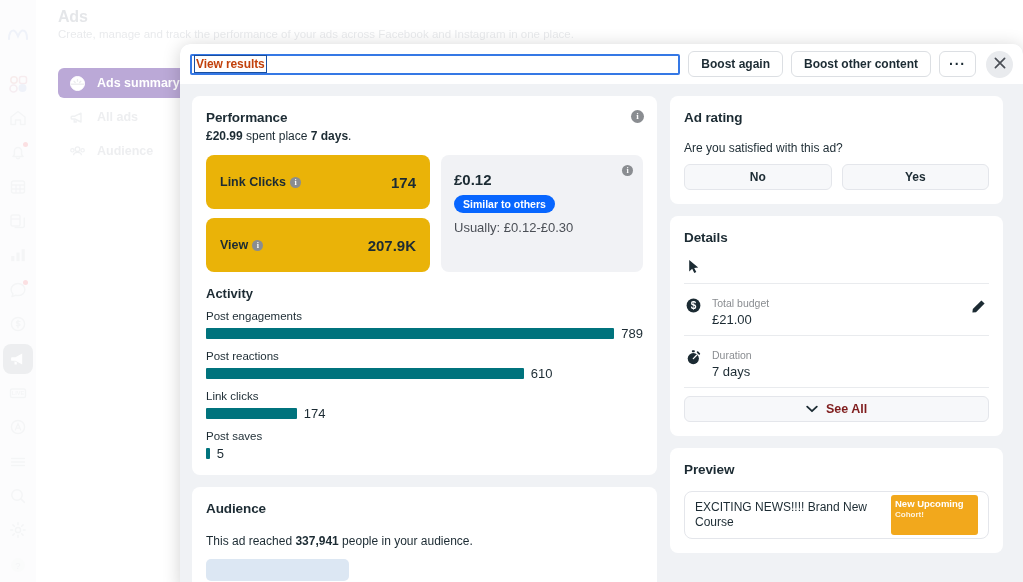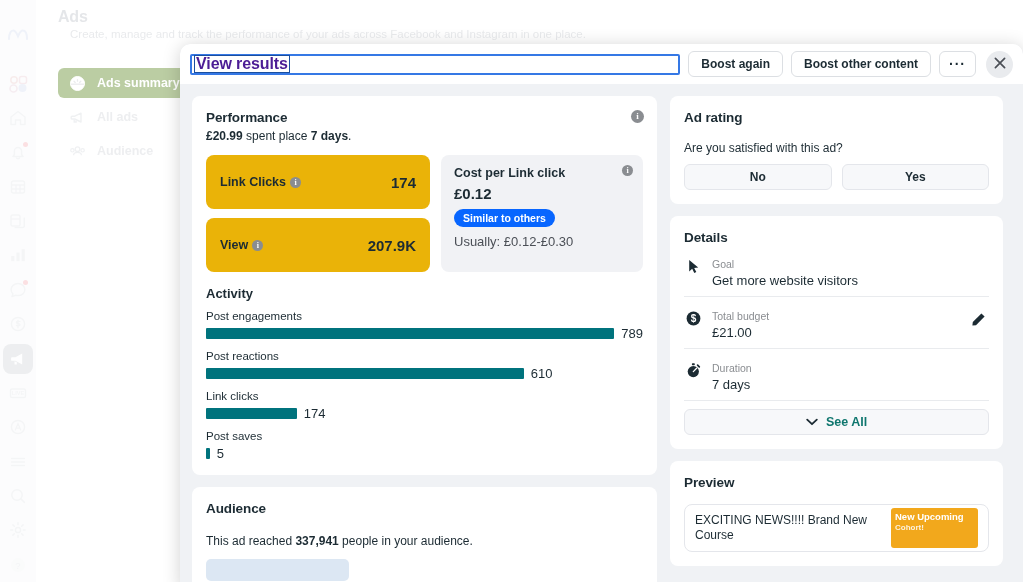--- a/index.html
+++ b/index.html
@@ -32,29 +32,29 @@
   .rail-icon .glyph { position: relative; z-index: 2; }
   .rail-dot {
     position: absolute; width: 5px; height: 5px; border-radius: 50%;
     background: #f5a0a8; top: 7px; right: 7px; z-index: 3;
   }
   .meta-logo { margin-bottom: 14px; margin-top: 10px; }
 
   #bg-main { position: absolute; left: 36px; top: 0; right: 0; bottom: 0; background: #fff; }
   #bg-header { padding: 8px 0 8px 22px; }
   #bg-header .h-title { font-size: 16px; font-weight: 700; color: #b9bdc4; letter-spacing: -.2px; }
-  #bg-header .h-sub { font-size: 11.5px; color: #c4c8ce; margin-top: 2px; margin-left: 12px; }
+  #bg-header .h-sub { font-size: 11.5px; color: #c4c8ce; margin-top: 2px; }
 
   #bg-sidebar { position: absolute; left: 22px; top: 68px; width: 150px; }
   .sb-item {
     display: flex; align-items: center; gap: 11px;
     height: 30px; padding: 0 10px; border-radius: 6px;
     font-size: 12.5px; font-weight: 700; color: #cfd2d7; margin-bottom: 4px;
   }
-  .sb-item.sb-active { background: #4d7c0f; color: #ffffff; }
+  .sb-item.sb-active { background: #4c1d95; color: #ffffff; }
   .sb-item .sb-ico { width: 18px; height: 18px; display: flex; align-items: center; justify-content: center; }
   .sb-item.sb-active .sb-ico svg { stroke: #fff; fill: none; }
   #bg-panel {
     position: absolute; left: 186px; top: 70px; right: 10px; bottom: 10px;
     background: #ffffff; border-radius: 8px; border: 1px solid #f0f1f3;
   }
 
   
   #scrim { position: absolute; inset: 0; background: rgba(255,255,255,0.62); }
 
@@ -67,21 +67,21 @@
   }
   #modal-header {
     height: 40px; background: #fff; display: flex; align-items: center;
     padding: 0 10px 0 10px; gap: 8px; border-radius: 10px 10px 0 0;
   }
   #title-focus {
     flex: 1; height: 21px; border: 2px solid #3578e5; border-radius: 2px;
     display: flex; align-items: center; padding-left: 2px;
   }
   #title-text {
-    font-size: 16px; font-weight: 700; color: #4c1d95;
+    font-size: 12px; font-weight: 700; color: #c2410c;
     border: 1.5px solid #1a4fa0; padding: 0 1px; line-height: 16px;
     letter-spacing: -.1px;
   }
   .hdr-btn {
     height: 26px; background: #fff; border: 1px solid #dcdfe3; border-radius: 6px;
     font-size: 12px; font-weight: 600; color: #1c2b33; padding: 0 12px;
     display: flex; align-items: center; justify-content: center; cursor: pointer;
     font-family: "Liberation Sans", sans-serif;
   }
   .hdr-btn.dots { padding: 0 9px; font-size: 14px; letter-spacing: 1px; }
@@ -162,21 +162,21 @@
     border-bottom: 1px solid #e9ebee; position: relative;
   }
   .detail-row:last-of-type { border-bottom: none; }
   .detail-ico { width: 18px; height: 18px; flex-shrink: 0; margin-top: 3px; display:flex; align-items:center; justify-content:center;}
   .detail-k { font-size: 10.5px; color: #8a8d91; }
   .detail-v { font-size: 13px; color: #1c2b33; margin-top: 1px; }
   .edit-pencil { position: absolute; right: 2px; top: 14px; cursor: pointer; }
   .see-all {
     height: 26px; background: #f7f8fa; border: 1px solid #e4e6eb; border-radius: 6px;
     display: flex; align-items: center; justify-content: center; gap: 8px;
-    font-size: 12.5px; font-weight: 700; color: #0f766e; margin-top: 8px; cursor: pointer;
+    font-size: 12.5px; font-weight: 700; color: #7f1d1d; margin-top: 8px; cursor: pointer;
   }
 
   .preview-card-inner {
     border: 1px solid #e4e6eb; border-radius: 8px; margin-top: 14px;
     padding: 9px 10px; display: flex; align-items: center; gap: 10px;
     overflow: hidden; height: 48px;
   }
   .preview-txt { font-size: 12px; color: #1c2b33; flex: 1; line-height: 15px; }
   .preview-thumb {
     width: 87px; height: 40px; background: #f2a81c; border-radius: 3px;
@@ -407,21 +407,20 @@
                 <span class="metric-value">174</span>
               </div>
               <div class="metric-box">
                 <span class="metric-label"><span>View</span><span class="info-sm">i</span></span>
                 <span class="metric-value">207.9K</span>
               </div>
             </div>
 
             <div class="cost-box">
               <span class="info-sm cost-i">i</span>
-              <div class="cost-label">Cost per Link click</div>
               <div class="cost-value">£0.12</div>
               <div class="cost-pill">Similar to others</div>
               <div class="cost-usual">Usually: £0.12-£0.30</div>
             </div>
           </div>
 
           <div class="activity-title">Activity</div>
 
           <div class="act-row">
             <div class="act-label">Post engagements</div>
@@ -476,24 +475,20 @@
 
         <div class="card">
           <div class="card-title">Details</div>
 
 
           <div class="detail-row">
             <span class="detail-ico">
               <svg width="17" height="17" viewBox="0 0 17 17">
                   <path d="M4.2 2 L4.2 13.6 L7.2 10.7 L9.3 14.9 L11.3 13.9 L9.2 9.9 L13.2 9.6 Z" fill="#1c2b33"></path>
                 </svg>
-            </span>
-            <span>
-              <span class="detail-k">Goal</span>
-              <div class="detail-v">Get more website visitors</div>
             </span>
           </div>
 
           <div class="detail-row">
             <span class="detail-ico">
               <svg width="17" height="17" viewBox="0 0 17 17">
                   <circle cx="8.5" cy="8.5" r="6.9" fill="#1c2b33"></circle>
                   <text x="8.5" y="12.2" font-size="10" font-family="Liberation Sans" font-weight="700" fill="#fff" text-anchor="middle">$</text>
                 </svg>
             </span>

